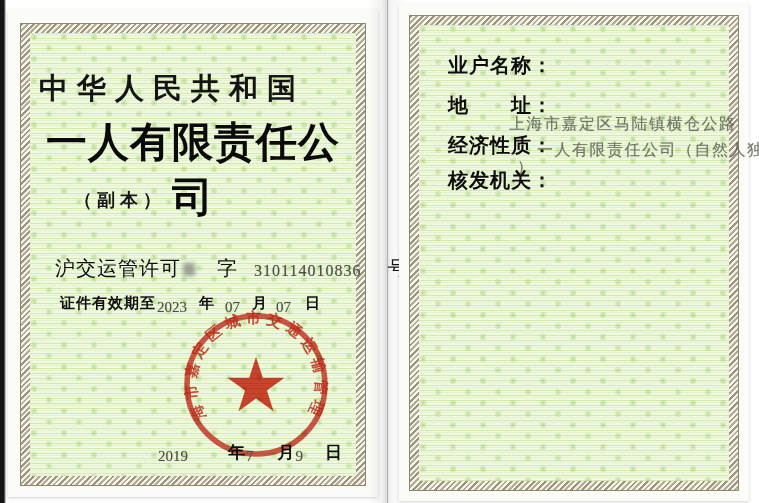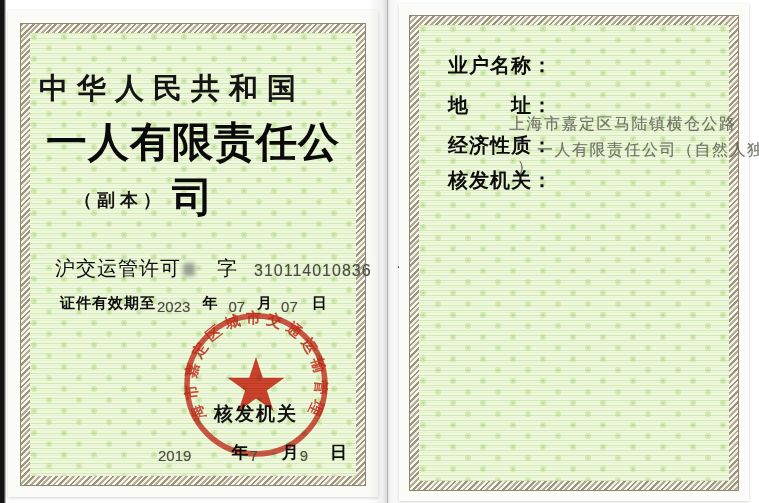--- a/index.html
+++ b/index.html
@@ -58,21 +58,21 @@
   }
   .license-row{position:absolute;left:25px;top:222px;white-space:nowrap;color:#0d0d0d;}
   .license-row .b{font-size:20px;font-weight:normal;letter-spacing:1px;}
   .smudge{
     display:inline-block;width:12px;height:13px;margin-left:2px;vertical-align:-1px;
     background:rgba(95,95,95,.55);filter:blur(2px);border-radius:2px;
   }
   .zi{margin-left:22px;}
   .hao{margin-left:26px;}
   .typed{
-    font-family:Liberation Sans, sans-serif;
+    font-family:Liberation Serif, serif;
     color:#4b4c44;text-shadow:0 0 1px rgba(90,100,80,.45);
   }
   .license-num{font-size:16px;letter-spacing:1px;margin-left:16px;position:relative;top:1px;}
   .validity-row{position:absolute;left:30px;top:261px;white-space:nowrap;color:#0d0d0d;}
   .validity-row .b{font-size:15px;font-weight:bold;letter-spacing:1px;margin-top:36px;}
   .validity-row .typed{font-size:15px;position:relative;top:4px;}
   .v-year{margin-left:1px;}
   .v-u1{margin-left:12px;}
   .v-m{margin-left:10px;}
   .v-u2{margin-left:12px;}
@@ -134,21 +134,20 @@
           <defs>
             <path id="sealArc" d="M 22,100 A 60,60 0 1 1 130,100" fill="none"></path>
           </defs>
           <circle cx="76" cy="76" r="69" fill="none" stroke="#cf2a1b" stroke-width="5.5" opacity="0.78"></circle>
           <text font-size="15" font-weight="bold" fill="#cf2a1b" opacity="0.82" letter-spacing="5">
             <textPath href="#sealArc" startOffset="50%" text-anchor="middle">上海市嘉定区城市交通运输管理所</textPath>
           </text>
           <polygon points="76,48 82.8,68.7 104.5,68.7 86.9,81.6 93.6,102.3 76,89.5 58.4,102.3 65.1,81.6 47.5,68.7 69.2,68.7" fill="#d6301c" opacity="0.9"></polygon>
         </svg>
 
-        <div class="issuer">核发机关</div>
 
         <div class="issue-row">
           <span class="typed i-year">2019</span><span class="b i-u1">年</span><span class="typed i-m">7</span><span class="b i-u2">月</span><span class="typed i-d">9</span><span class="b i-u3">日</span>
         </div>
 
       </div>
     </div>
   </div>
 
   <div class="gutter"></div>

